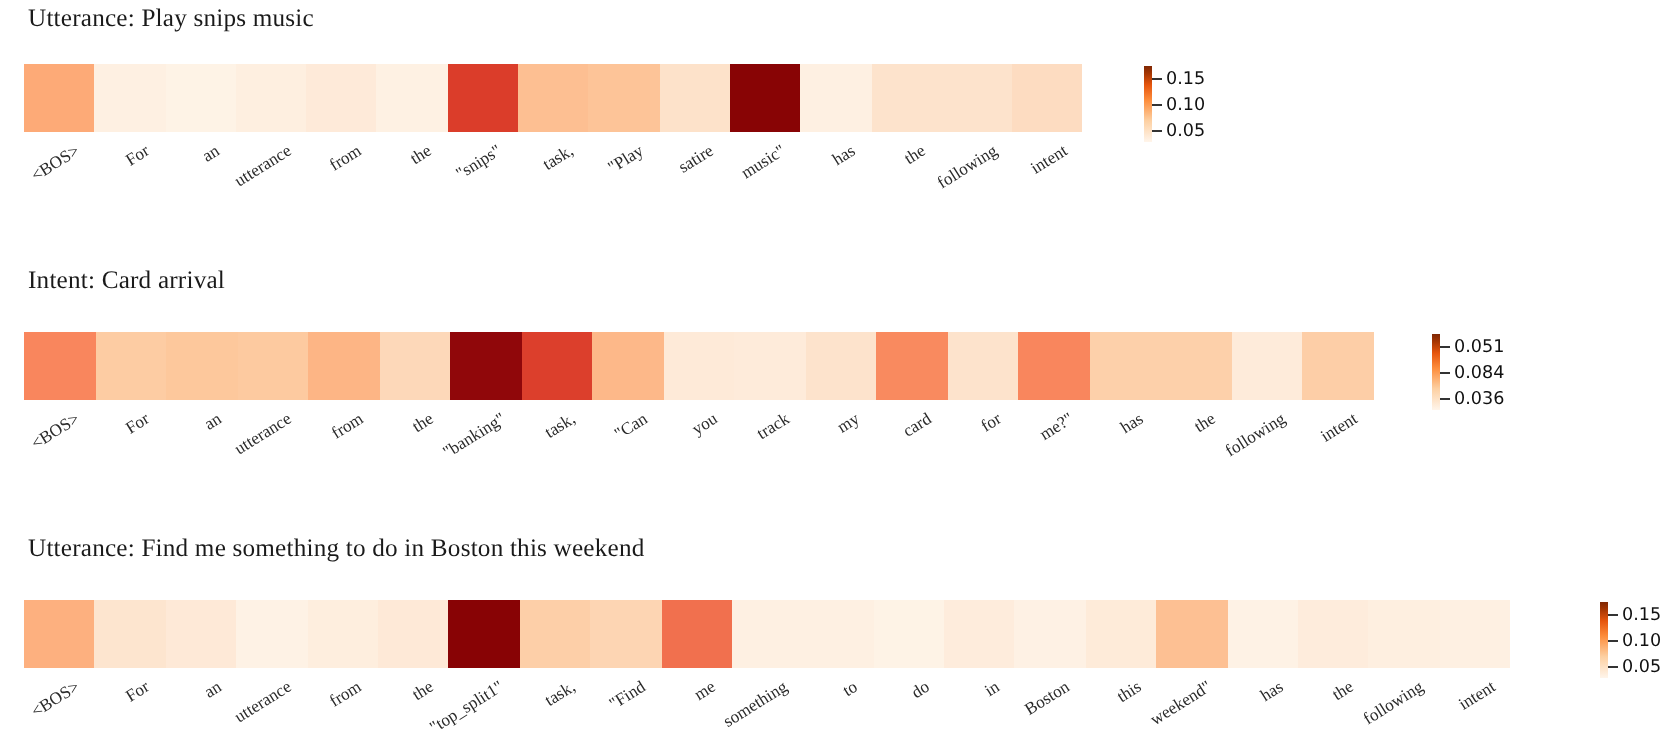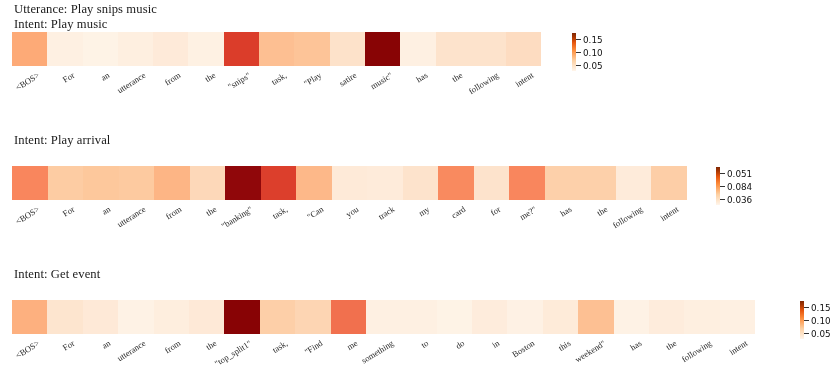--- a/index.html
+++ b/index.html
@@ -44,21 +44,20 @@
     font-size:8.8px;color:#111;white-space:nowrap;
   }
 </style>
 </head>
 <body>
 
 <div id="root">
     <div class="panel">
       <div class="hdr" style="top: 2px;">
         <span class="l2">Utterance: Play snips music</span>
-        <span class="l2">Intent: Play music</span>
       </div>
       <div class="strip" style="left: 12px; top: 32px;">
         <div class="cell" title="&lt;BOS&gt;: 0.088" style="width: 35.3px; background: rgb(253, 170, 119);"></div>
         <div class="cell" title="For: 0.02" style="width: 35.3px; background: rgb(254, 240, 226);"></div>
         <div class="cell" title="an: 0.012" style="width: 35.3px; background: rgb(254, 243, 230);"></div>
         <div class="cell" title="utterance: 0.022" style="width: 35.3px; background: rgb(254, 239, 224);"></div>
         <div class="cell" title="from: 0.028" style="width: 35.3px; background: rgb(254, 234, 217);"></div>
         <div class="cell" title="the: 0.018" style="width: 35.3px; background: rgb(254, 241, 227);"></div>
         <div class="cell" title="&quot;snips&quot;: 0.14" style="width: 35.3px; background: rgb(219, 61, 42);"></div>
         <div class="cell" title="task,: 0.072" style="width: 35.3px; background: rgb(253, 191, 146);"></div>
@@ -122,21 +121,21 @@
         <div class="tk" style="top: 6px;"></div>
         <div class="tlab" style="top: 2px;">0.15</div>
         <div class="tk" style="top: 19px;"></div>
         <div class="tlab" style="top: 15px;">0.10</div>
         <div class="tk" style="top: 32px;"></div>
         <div class="tlab" style="top: 28px;">0.05</div>
       </div>
     </div>
     <div class="panel">
       <div class="hdr" style="top: 133px;">
-        <span class="l2">Intent: Play arrival</span>
+        <span class="l2">Intent: Card arrival</span>
       </div>
       <div class="strip" style="left: 12px; top: 166px;">
         <div class="cell" title="&lt;BOS&gt;: 0.056" style="width: 35.5px; background: rgb(249, 134, 93);"></div>
         <div class="cell" title="For: 0.032" style="width: 35.5px; background: rgb(253, 204, 163);"></div>
         <div class="cell" title="an: 0.034" style="width: 35.5px; background: rgb(253, 200, 156);"></div>
         <div class="cell" title="utterance: 0.033" style="width: 35.5px; background: rgb(253, 202, 160);"></div>
         <div class="cell" title="from: 0.041" style="width: 35.5px; background: rgb(253, 181, 133);"></div>
         <div class="cell" title="the: 0.026" style="width: 35.5px; background: rgb(253, 216, 185);"></div>
         <div class="cell" title="&quot;banking&quot;: 0.086" style="width: 35.5px; background: rgb(144, 7, 10);"></div>
         <div class="cell" title="task,: 0.072" style="width: 35.5px; background: rgb(220, 63, 44);"></div>
@@ -216,21 +215,21 @@
         <div class="tk" style="top: 6px;"></div>
         <div class="tlab" style="top: 2px;">0.051</div>
         <div class="tk" style="top: 19px;"></div>
         <div class="tlab" style="top: 15px;">0.084</div>
         <div class="tk" style="top: 32px;"></div>
         <div class="tlab" style="top: 28px;">0.036</div>
       </div>
     </div>
     <div class="panel">
       <div class="hdr" style="top: 267px;">
-        <span class="l2">Intent: Get event</span>
+        <span class="l2">Utterance: Find me something to do in Boston this weekend</span>
       </div>
       <div class="strip" style="left: 12px; top: 300px;">
         <div class="cell" title="&lt;BOS&gt;: 0.084" style="width: 35.4px; background: rgb(253, 176, 127);"></div>
         <div class="cell" title="For: 0.036" style="width: 35.4px; background: rgb(253, 229, 207);"></div>
         <div class="cell" title="an: 0.03" style="width: 35.4px; background: rgb(254, 233, 215);"></div>
         <div class="cell" title="utterance: 0.014" style="width: 35.4px; background: rgb(254, 242, 229);"></div>
         <div class="cell" title="from: 0.024" style="width: 35.4px; background: rgb(254, 238, 222);"></div>
         <div class="cell" title="the: 0.03" style="width: 35.4px; background: rgb(254, 233, 215);"></div>
         <div class="cell" title="&quot;top_split1&quot;: 0.17" style="width: 35.4px; background: rgb(136, 3, 5);"></div>
         <div class="cell" title="task,: 0.06" style="width: 35.4px; background: rgb(253, 207, 168);"></div>

